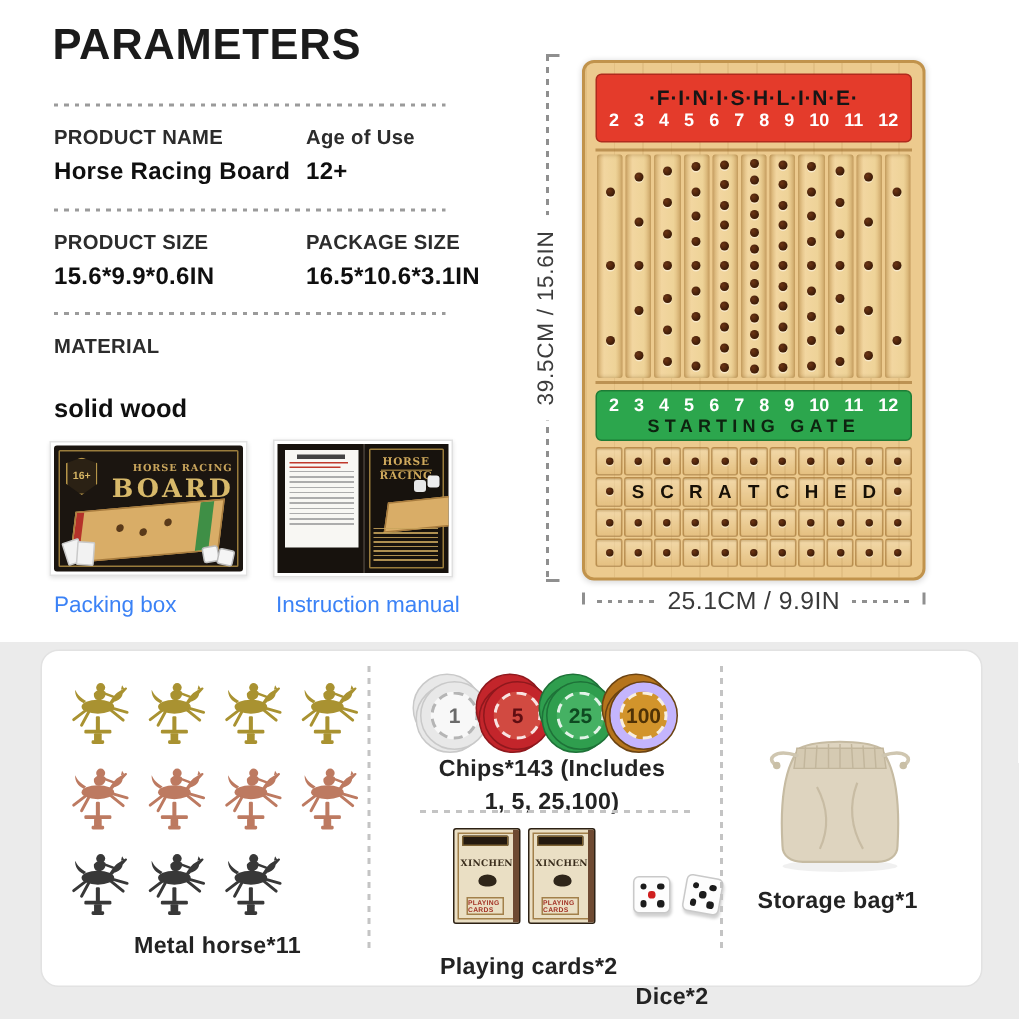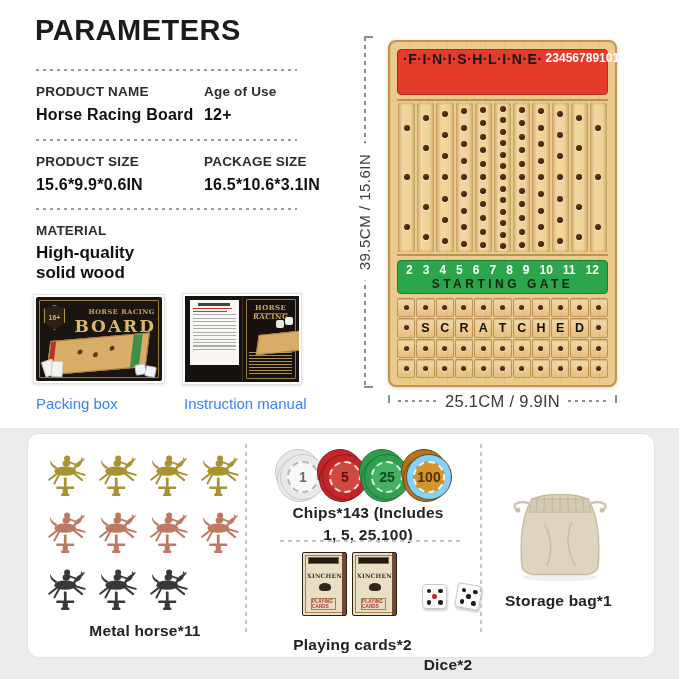--- a/index.html
+++ b/index.html
@@ -58,21 +58,21 @@
   .h-dim{left:388px;top:392px;width:229px;height:18px;display:flex;align-items:center;gap:8px;}
   .h-dim .seg{flex:1;height:2px;background:repeating-linear-gradient(90deg,#8f8f8f 0 3px,transparent 3px 7px);}
   .h-dim .endtick{width:2px;height:8px;background:#8f8f8f;margin-top:-4px;}
   .h-dim-label{font-size:16.5px;color:#3a3a3a;letter-spacing:.3px;white-space:nowrap;}
   
   .board{left:388px;top:40px;width:229px;height:347px;box-sizing:border-box;background:#ecca8e;
          background-image:repeating-linear-gradient(90deg,rgba(140,95,30,.10) 0 1px,transparent 1px 19px);
          border:2px solid #c1934c;border-radius:8px;box-shadow:0 1px 4px rgba(0,0,0,.18);
          padding:7px;display:flex;flex-direction:column;}
   .banner-red{height:46px;background:#e43b2b;border:1px solid #b02a1d;border-radius:4px;
-              display:flex;flex-direction:row;padding:1px 5px;box-sizing:border-box;}
+              display:flex;flex-direction:column;justify-content:center;padding:1px 5px;box-sizing:border-box;}
   .finish-text{text-align:center;font-size:14px;font-weight:900;letter-spacing:.5px;color:#161616;white-space:nowrap;}
   .num-row{display:flex;justify-content:space-between;padding:0 3px;color:#fff;font-weight:800;font-size:12px;line-height:1.2;}
   .field{flex:1;margin:4px 0;display:flex;padding:2px 0;border-top:2px solid rgba(150,100,35,.55);
          border-bottom:2px solid rgba(150,100,35,.55);}
   .lane{flex:1;margin:0 1px;border-radius:2px;display:flex;flex-direction:column;justify-content:space-around;align-items:center;
         background:linear-gradient(90deg,#d8b172 0%,#f2d6a0 28%,#eed398 72%,#d8b172 100%);
         box-shadow:inset 0 0 3px rgba(120,80,20,.45);}
   .hole{display:block;width:6px;height:6px;border-radius:50%;
         background:radial-gradient(circle at 35% 35%,#6b3414,#2a1203);box-shadow:0 1px 0 rgba(255,255,255,.45);}
   .hole.small{width:5px;height:5px;}
@@ -162,21 +162,20 @@
   <div class="abs dash-h" style="left:36px;top:139px;width:261px;"></div>
 
   <div class="abs spec-label" style="left:36px;top:154px;">PRODUCT SIZE</div>
   <div class="abs spec-label" style="left:204px;top:154px;">PACKAGE SIZE</div>
   <div class="abs spec-value" style="left:36px;top:176px;">15.6*9.9*0.6IN</div>
   <div class="abs spec-value" style="left:204px;top:176px;">16.5*10.6*3.1IN</div>
 
   <div class="abs dash-h" style="left:36px;top:208px;width:261px;"></div>
 
   <div class="abs spec-label" style="left:36px;top:223px;">MATERIAL</div>
-  <div class="abs mat-line" style="left:36px;top:243px;">High-quality</div>
   <div class="abs mat-line" style="left:36px;top:263px;">solid wood</div>
 
   <div class="abs pbox">
     <div class="pbox-in">
       <div class="gold-frame"></div>
       <div class="shield">16+</div>
       <div class="pbox-brand-s">HORSE RACING</div>
       <div class="pbox-brand-b">BOARD</div>
       <div class="pbox-board">
         <div class="pbox-red"></div>
@@ -558,21 +557,21 @@
         <div class="stack">
           <div class="chip b1" style="background: rgb(47, 158, 78); border-color: rgb(30, 114, 56);"></div>
           <div class="chip b2" style="background: rgb(47, 158, 78); border-color: rgb(30, 114, 56);"></div>
           <div class="chip front" style="background: rgb(47, 158, 78); border-color: rgb(30, 114, 56); --inner: #45b163; --dash: rgba(255,255,255,.85);">
             <span class="chip-val" style="color: rgb(14, 74, 33);">25</span>
           </div>
         </div>
         <div class="stack">
           <div class="chip b1" style="background: rgb(181, 116, 28); border-color: rgb(107, 67, 18);"></div>
           <div class="chip b2" style="background: rgb(181, 116, 28); border-color: rgb(107, 67, 18);"></div>
-          <div class="chip front" style="background: #7dd3fc; border-color: rgb(107, 67, 18); --inner: #d2942b; --dash: rgba(255,255,255,.85);">
+          <div class="chip front" style="background: #c4b5fd; border-color: rgb(107, 67, 18); --inner: #d2942b; --dash: rgba(255,255,255,.85);">
             <span class="chip-val" style="color: rgb(79, 50, 6);">100</span>
           </div>
         </div>
       </div>
     <div class="abs kit-label" style="left:230px;top:68px;width:220px;line-height:1.42;">
       <div>Chips*143 (Includes</div>
       <div>1, 5, 25,100)</div>
     </div>
 
     <div class="abs card-dash-h" style="left:252px;top:106px;width:180px;"></div>

